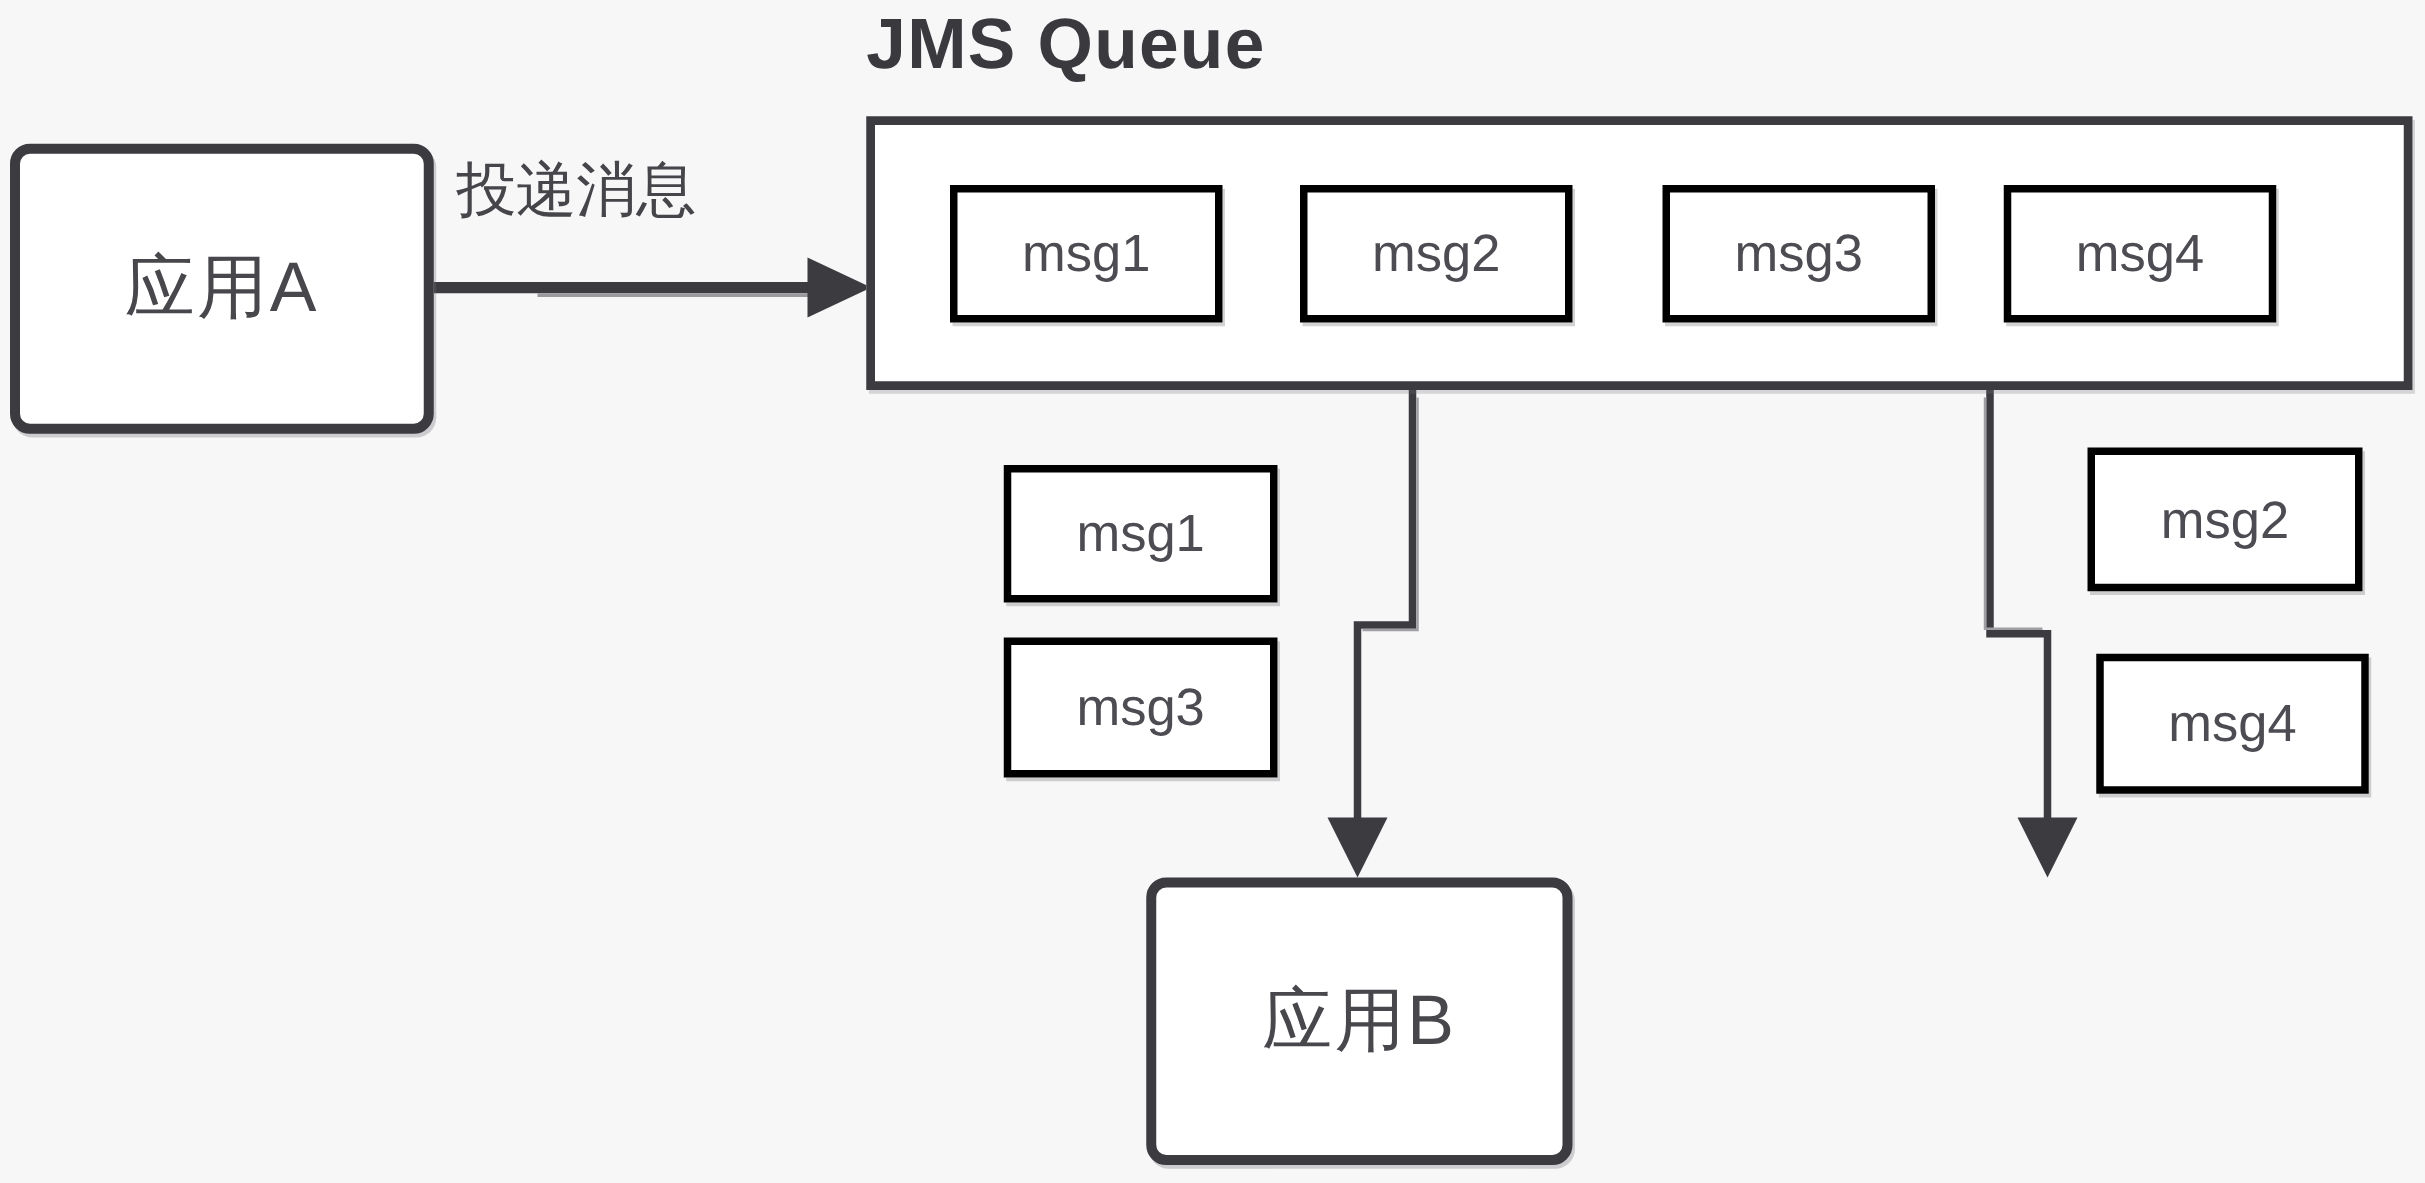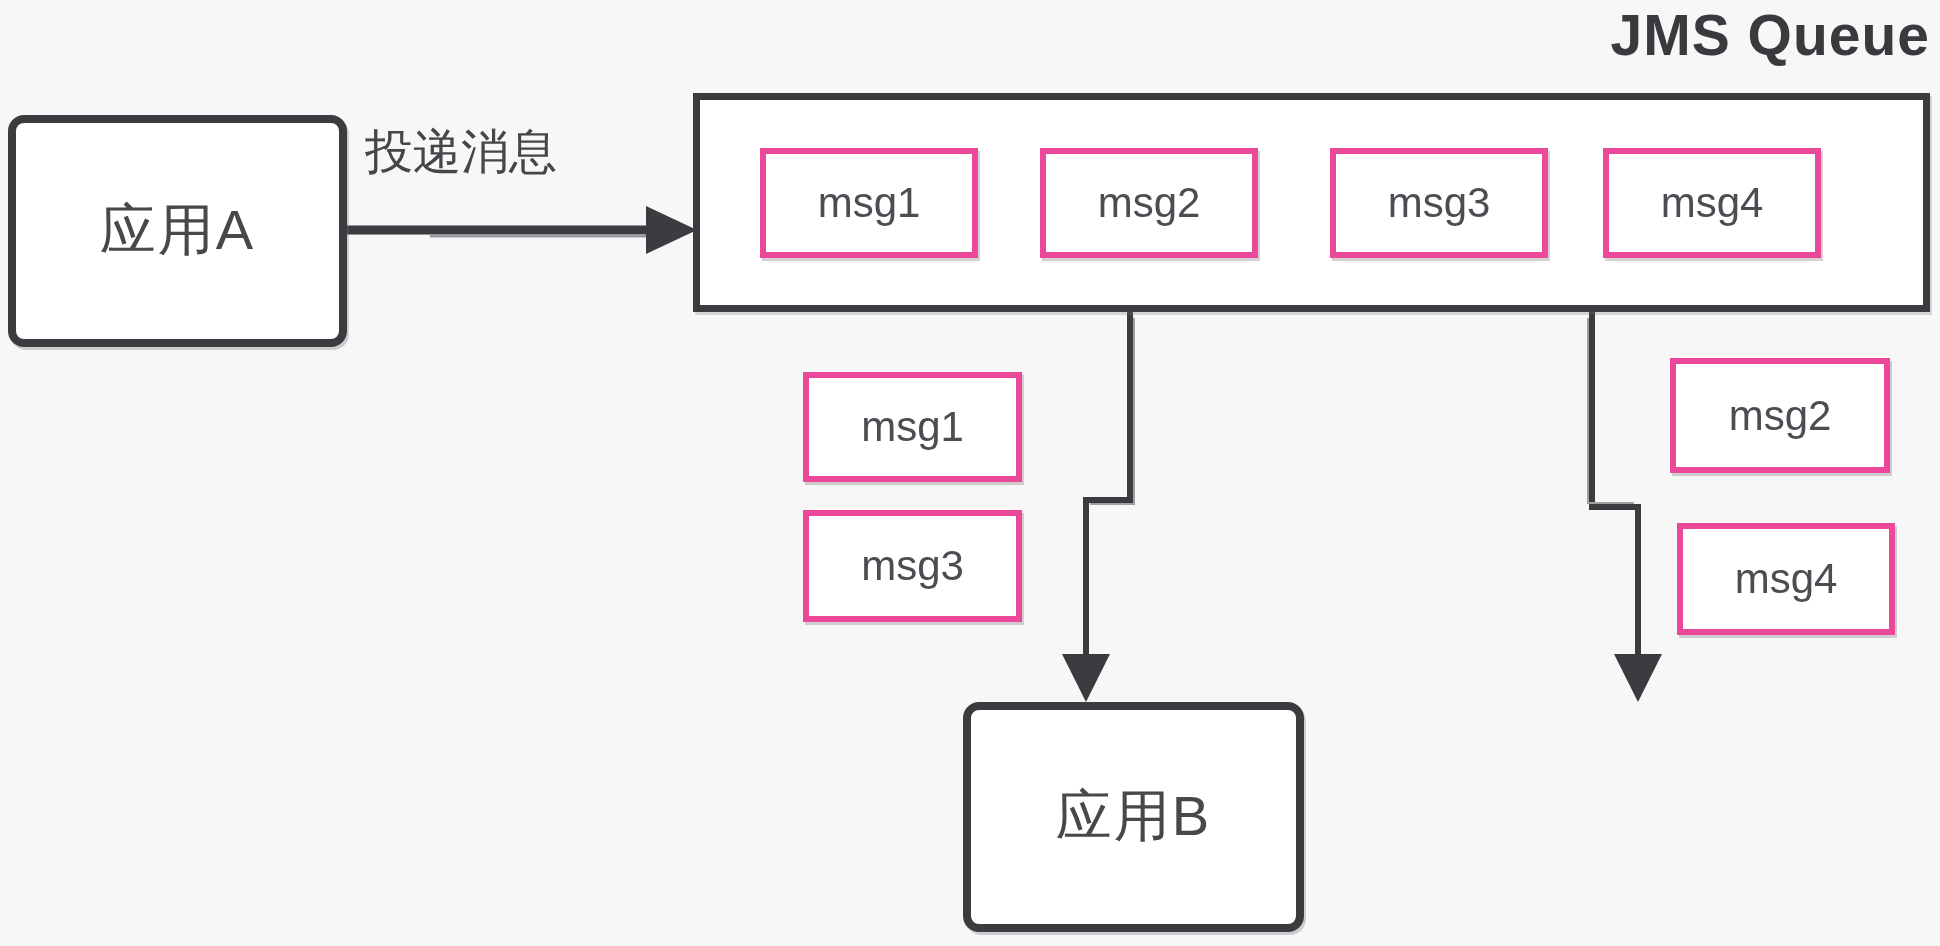--- a/index.html
+++ b/index.html
@@ -43,21 +43,21 @@
     width: 1237px;
     height: 219px;
     background: #ffffff;
     border: 7px solid #3b3b40;
     box-sizing: border-box;
     box-shadow: 2px 3px 0 rgba(110,110,115,0.25);
   }
   .msg-box {
     position: absolute;
     background: #ffffff;
-    border: 6px solid #ec4899;
+    border: 6px solid #000000;
     box-sizing: border-box;
     display: flex;
     align-items: center;
     justify-content: center;
     box-shadow: 2px 3px 0 rgba(110,110,115,0.30);
   }
   .msg-label {
     font-size: 42px;
     color: #4c4c52;
   }
@@ -67,29 +67,29 @@
   .qmsg-2 { left: 1040px; }
   .qmsg-3 { left: 1330px; }
   .qmsg-4 { left: 1603px; }
   
   .smsg-b1 { left: 803px;  top: 372px; width: 219px; height: 110px; }
   .smsg-b2 { left: 803px;  top: 510px; width: 219px; height: 112px; }
   .smsg-c1 { left: 1670px; top: 358px; width: 220px; height: 115px; }
   .smsg-c2 { left: 1677px; top: 523px; width: 218px; height: 112px; }
   
   .app-a { left: 8px;    top: 115px; width: 339px; height: 232px; }
-  .app-b { left: 917px;  top: 702px; width: 341px; height: 230px; margin-left: 46px; }
+  .app-b { left: 917px;  top: 702px; width: 341px; height: 230px; }
   .app-c { left: 1470px; top: 703px; width: 338px; height: 227px; }
   
   .queue-title {
     position: absolute;
     left: 693px;
     top: 2px;
     width: 1237px;
-    text-align: right;
+    text-align: left;
     font-size: 57px;
     font-weight: bold;
     letter-spacing: 1px;
     color: #39393e;
   }
   .delivery-label {
     position: absolute;
     left: 365px;
     top: 120px;
     width: 295px;

